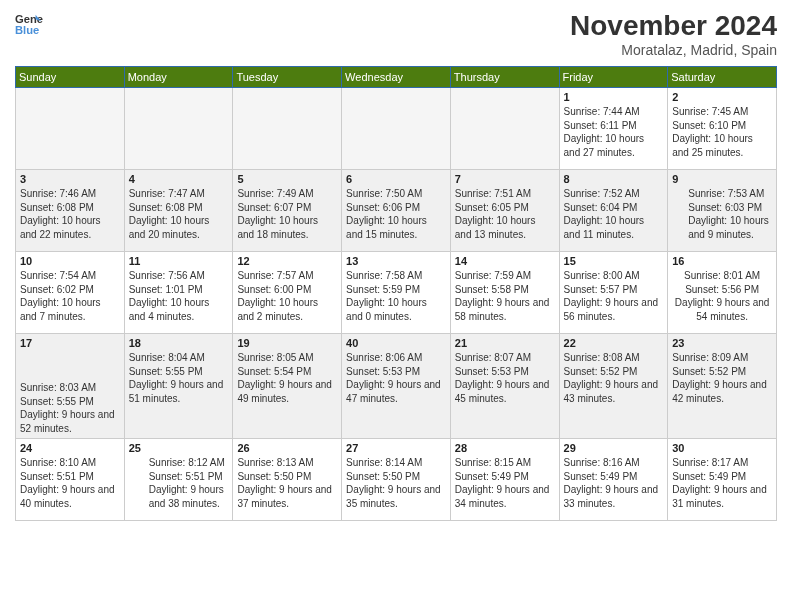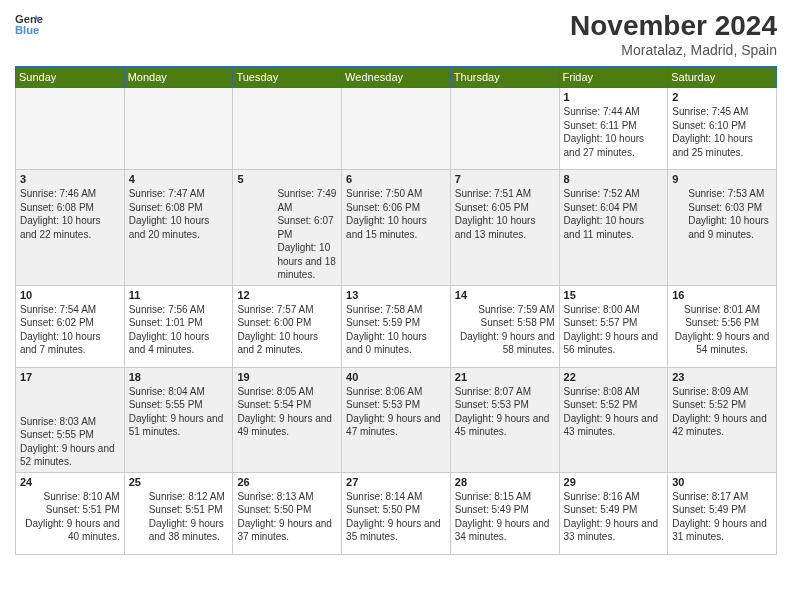--- a/index.html
+++ b/index.html
@@ -141,21 +141,21 @@
 Daylight: 10 hours and 22 minutes.</div>
           </td>
           <td class="alt-row">
             <span class="day-num">4</span>
             <div class="day-info" style="white-space: pre-line;">Sunrise: 7:47 AM
 Sunset: 6:08 PM
 Daylight: 10 hours and 20 minutes.</div>
           </td>
           <td class="alt-row">
             <span class="day-num">5</span>
-            <div class="day-info" style="white-space: pre-line; margin-left: 40px;">Sunrise: 7:49 AM
+            <div class="day-info" style="white-space: pre-line;">Sunrise: 7:49 AM
 Sunset: 6:07 PM
 Daylight: 10 hours and 18 minutes.</div>
           </td>
           <td class="alt-row">
             <span class="day-num">6</span>
             <div class="day-info" style="white-space: pre-line;">Sunrise: 7:50 AM
 Sunset: 6:06 PM
 Daylight: 10 hours and 15 minutes.</div>
           </td>
           <td class="alt-row">
@@ -197,21 +197,21 @@
 Daylight: 10 hours and 2 minutes.</div>
           </td>
           <td>
             <span class="day-num">13</span>
             <div class="day-info" style="white-space: pre-line;">Sunrise: 7:58 AM
 Sunset: 5:59 PM
 Daylight: 10 hours and 0 minutes.</div>
           </td>
           <td>
             <span class="day-num">14</span>
-            <div class="day-info" style="white-space: pre-line; text-align: right;">Sunrise: 7:59 AM
+            <div class="day-info" style="white-space: pre-line;">Sunrise: 7:59 AM
 Sunset: 5:58 PM
 Daylight: 9 hours and 58 minutes.</div>
           </td>
           <td>
             <span class="day-num">15</span>
             <div class="day-info" style="white-space: pre-line;">Sunrise: 8:00 AM
 Sunset: 5:57 PM
 Daylight: 9 hours and 56 minutes.</div>
           </td>
           <td>
@@ -261,21 +261,21 @@
           <td class="alt-row">
             <span class="day-num">23</span>
             <div class="day-info" style="white-space: pre-line;">Sunrise: 8:09 AM
 Sunset: 5:52 PM
 Daylight: 9 hours and 42 minutes.</div>
           </td>
         </tr>
         <tr>
           <td>
             <span class="day-num">24</span>
-            <div class="day-info" style="white-space: pre-line; text-align: right;">Sunrise: 8:10 AM
+            <div class="day-info" style="white-space: pre-line;">Sunrise: 8:10 AM
 Sunset: 5:51 PM
 Daylight: 9 hours and 40 minutes.</div>
           </td>
           <td>
             <span class="day-num">25</span>
             <div class="day-info" style="white-space: pre-line; margin-left: 20px;">Sunrise: 8:12 AM
 Sunset: 5:51 PM
 Daylight: 9 hours and 38 minutes.</div>
           </td>
           <td>

